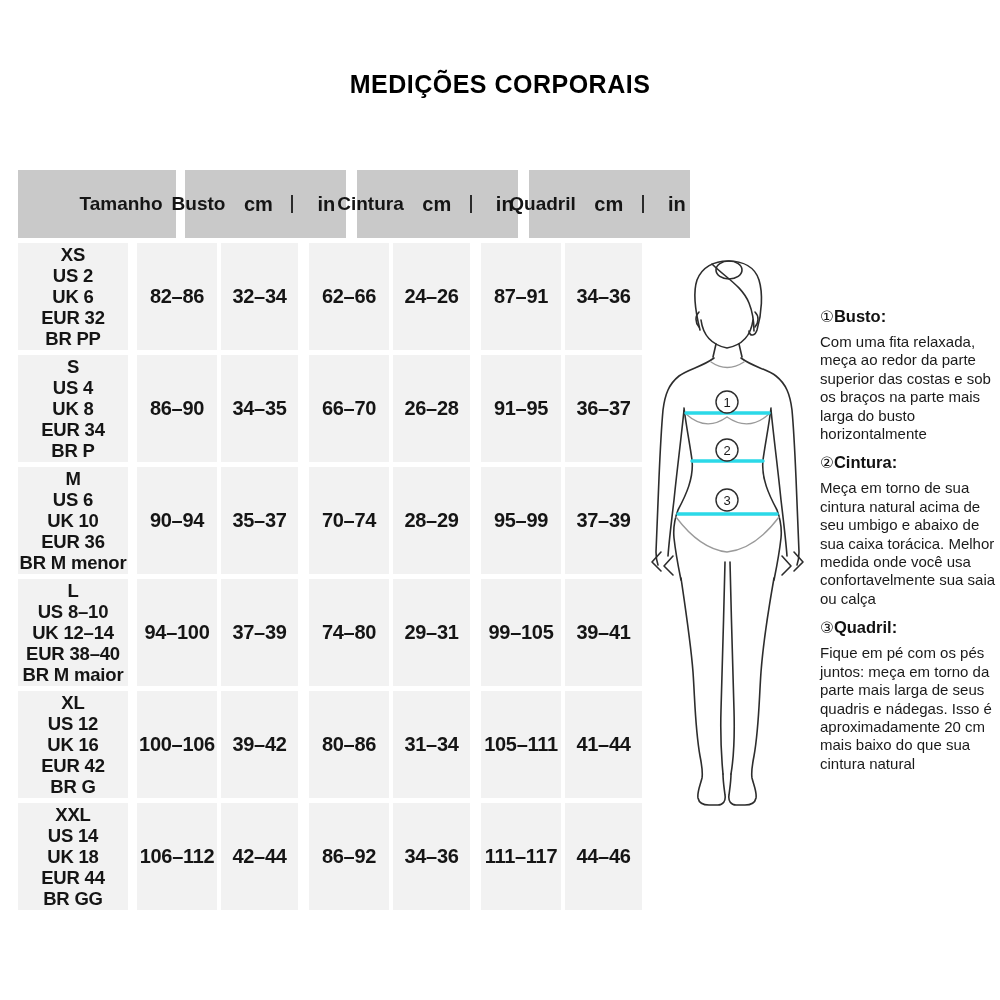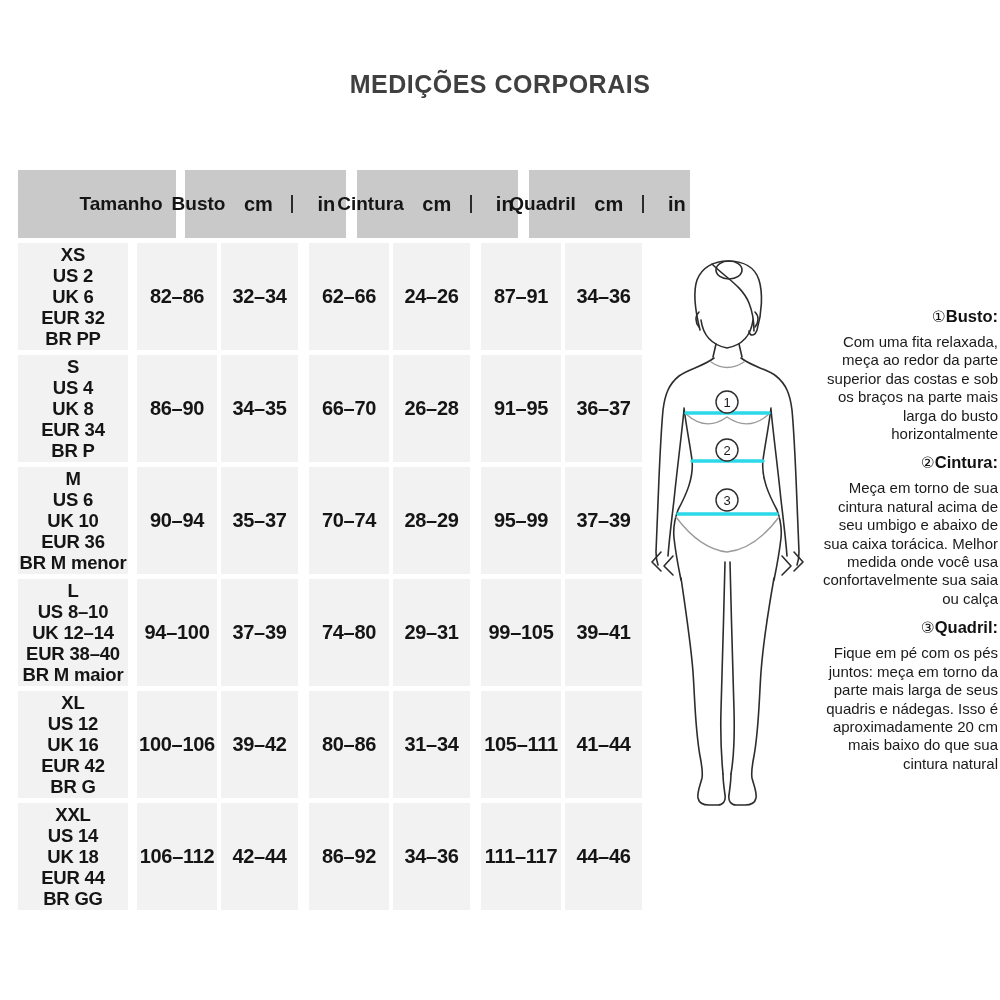--- a/index.html
+++ b/index.html
@@ -1,21 +1,21 @@
 <!DOCTYPE html>
 <html><head>
 <meta charset="utf-8">
 <style>
   html,body{margin:0;padding:0;background:#fff;}
   .page{position:relative;width:1000px;height:1000px;background:#ffffff;overflow:hidden;
         font-family:"Liberation Sans","DejaVu Sans",sans-serif;color:#151515;}
 
   
   .title{position:absolute;left:0;right:0;top:70px;text-align:center;
-         font-size:25px;font-weight:700;letter-spacing:.5px;color:#404040;}
+         font-size:25px;font-weight:700;letter-spacing:.5px;color:#000000;}
   .logo{position:absolute;right:22px;top:64px;font-size:37px;font-weight:700;
         letter-spacing:.5px;color:#141414;line-height:1;}
   .logo .li{position:relative;display:inline-block;}
   .logo .heart{position:absolute;left:50%;top:-1px;transform:translateX(-50%);
         font-size:12px;line-height:1;color:#141414;}
 
   
   .size-table{position:absolute;left:18px;top:170px;}
   .trow{display:flex;}
   .trow + .trow{margin-top:5px;}
@@ -34,21 +34,21 @@
           text-align:center;white-space:pre-line;letter-spacing:-.2px;}
   .c-cm{width:80px;margin-right:4px;}
   .c-in{width:77px;margin-right:11px;}
   .c-in.last{margin-right:0;}
   .c-val{font-size:20px;font-weight:700;letter-spacing:-.3px;}
 
   
   .figure{position:absolute;left:640px;top:250px;}
 
   
-  .annots{position:absolute;left:820px;top:306px;width:178px;text-align:right;}
+  .annots{position:absolute;left:820px;top:306px;width:178px;}
   .annot h3{margin:0 0 5px 0;font-size:16.5px;line-height:21px;color:#111;}
   .annot h3 .mk{font-weight:400;font-family:"DejaVu Sans",sans-serif;font-size:15.5px;}
   .annot h3 .tt{font-weight:700;}
   .annot p{margin:0 0 9px 0;font-size:15px;line-height:18.4px;color:#1a1a1a;}
 </style>
 </head>
 <body>
 
 <div class="page">
 

